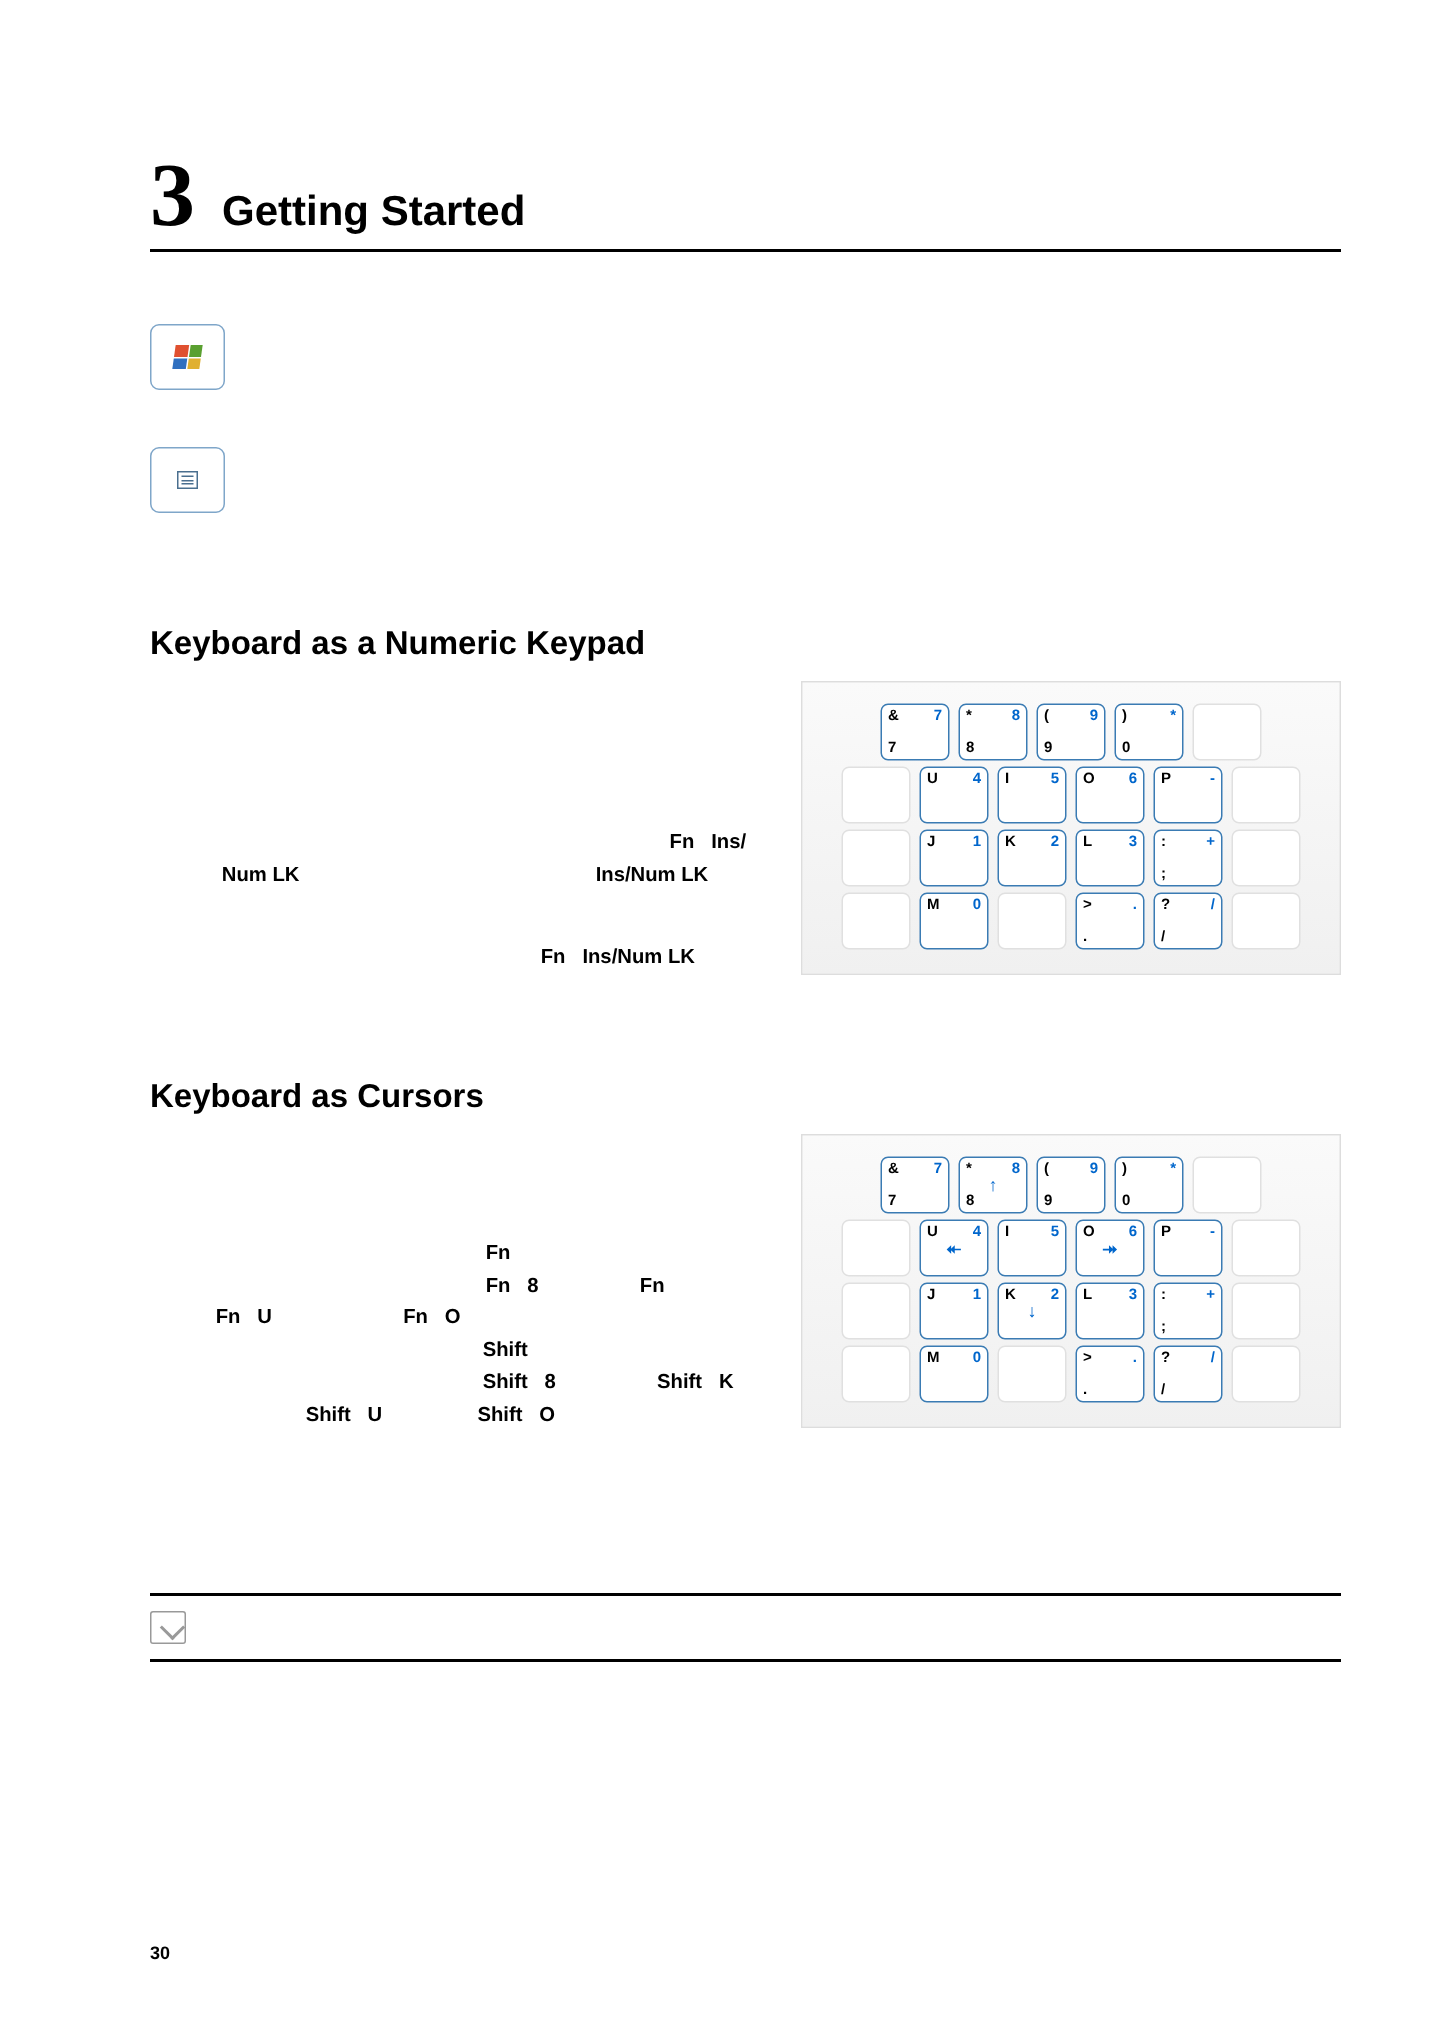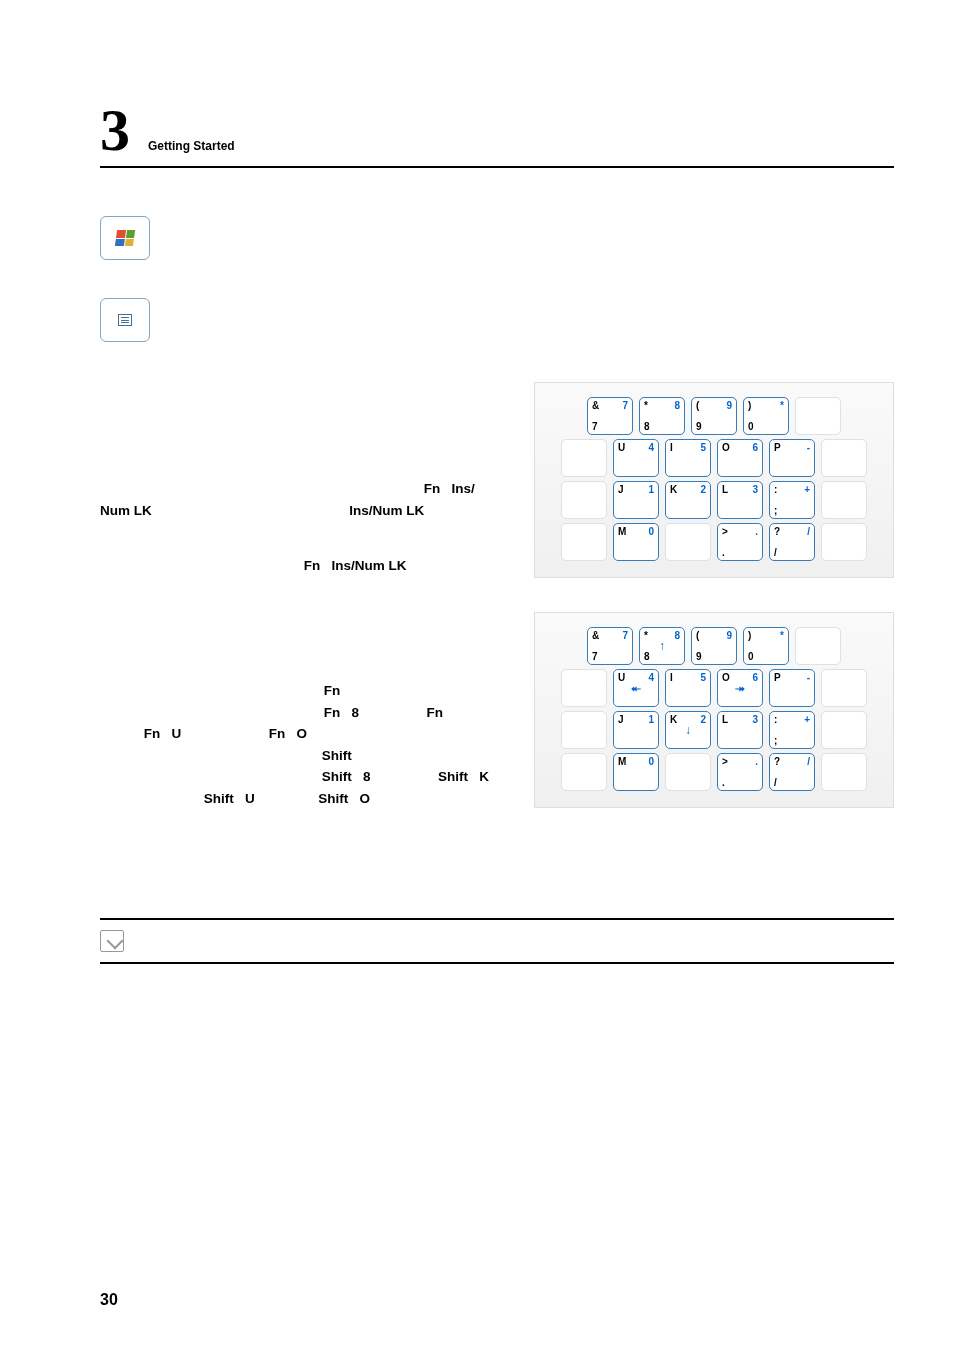--- a/index.html
+++ b/index.html
@@ -2,21 +2,21 @@
 <html><head>
 <meta charset="utf-8">
 <style>
   * { box-sizing: border-box; margin: 0; padding: 0; }
   html, body { width: 954px; height: 1351px; background: #fff; }
   body { font-family: Arial, Helvetica, sans-serif; color: #000; position: relative; }
   .page { padding: 100px 60px 40px 100px; position: relative; height: 100%; }
 
   .chapter-row { display: flex; align-items: baseline; gap: 18px; margin-bottom: 6px; }
   .chapter-num { font-size: 60px; font-weight: bold; font-family: "Times New Roman", serif; line-height: 1; }
-  .chapter-title { font-size: 12px; font-weight: bold; }
+  .chapter-title { font-size: 28px; font-weight: bold; }
   .hr-chapter { border: none; border-top: 2px solid #000; margin-top: 2px; margin-bottom: 22px; }
 
   .h2 { font-size: 22px; font-weight: bold; margin: 28px 0 18px 0; }
 
   .keycap {
     display: inline-flex; align-items: center; justify-content: center;
     width: 50px; height: 44px;
     border: 1.5px solid #7fa6c9; border-radius: 6px;
     background: #fff; margin: 6px 0;
   }
@@ -46,21 +46,21 @@
   .kd-key.ghost { border-color:#e0e0e0; color:#ddd; }
   .kd-key .tl { position:absolute; top:2px; left:4px; font-size:10px; font-weight:bold; }
   .kd-key .tr { position:absolute; top:2px; right:4px; font-size:10px; font-weight:bold; color:#0066cc; }
   .kd-key .bl { position:absolute; bottom:2px; left:4px; font-size:10px; font-weight:bold; }
   .kd-key .ctr { font-size:12px; font-weight:bold; color:#0066cc; }
 
   .note-box { border-top: 2px solid #000; border-bottom: 2px solid #000; margin-top: 50px; padding: 10px 0; display:flex; gap:12px; align-items:flex-start; }
   .note-icon { width:24px; height:22px; border:1px solid #999; border-radius:2px; display:flex; align-items:center; justify-content:center; font-size:14px; color:#666; position:relative; flex-shrink:0; }
   .note-icon::after { content:""; position:absolute; width:10px; height:10px; border-left:2px solid #999; border-bottom:2px solid #999; transform: rotate(-45deg); top:4px; left:8px; }
 
-  .page-num { position: absolute; bottom: 42px; left: 100px; font-size: 16px; font-weight: bold; }
+  .page-num { position: absolute; bottom: 42px; left: 100px; font-size: 12px; font-weight: bold; }
 
   .win-flag { display:grid; grid-template-columns: 1fr 1fr; grid-template-rows:1fr 1fr; width:18px; height:16px; gap:1px; transform: skewX(-8deg); }
   .win-flag span:nth-child(1){background:#e05030;}
   .win-flag span:nth-child(2){background:#5aa030;}
   .win-flag span:nth-child(3){background:#3070c0;}
   .win-flag span:nth-child(4){background:#e0b030;}
 
   .menu-glyph { display:flex; flex-direction:column; gap:2px; width:14px; }
   .menu-glyph span { height:2px; background:#4a6f8f; }
   .menu-glyph .box { border:1.5px solid #4a6f8f; height:12px; background:none; display:flex; flex-direction:column; justify-content:space-evenly; padding:1px 2px; }
@@ -110,20 +110,21 @@
               <i></i>
             </span>
       </span>
     </div>
   </div>
   <div class="key-desc"></div>
 </div>
 
 <div style="height:30px;"></div>
 
+<div class="h2">Keyboard as a Numeric Keypad</div>
 
 <div class="section-block keypad-section">
   <div class="kbd-diagram" style="top:-6px;" id="diagram-num">
         <div class="kd-row">
           <div class="kd-key">
             <span class="tl">&amp;</span>
             <span class="tr">7</span>
             <span class="bl">7</span>
           </div>
           <div class="kd-key">
@@ -198,35 +199,36 @@
           </div>
           <div class="kd-key">
             <span class="tl">?</span>
             <span class="tr">/</span>
             <span class="bl">/</span>
           </div>
           <div class="kd-key ghost"></div>
         </div>
       </div>
 
-  <div class="para" style="max-width:420px; padding-top:30px;">
+  <div class="para" style="max-width:420px; padding-top:30px;text-align:center;">
     <div style="height:60px;"></div>
     <span style="display:inline-block; width:320px;"></span>
     <b>Fn</b>&nbsp;&nbsp;
     <b>Ins/</b><br>
     <b>Num LK</b>
     <span style="display:inline-block; width:190px;"></span>
     <b>Ins/Num LK</b>
     <div style="height:34px;"></div>
     <span style="display:inline-block; width:200px;"></span>
     <b>Fn</b>&nbsp;&nbsp;
     <b>Ins/Num LK</b>
   </div>
 </div>
 
+<div class="h2">Keyboard as Cursors</div>
 
 <div class="section-block cursor-section">
   <div class="kbd-diagram" style="top:-6px;" id="diagram-cur">
         <div class="kd-row">
           <div class="kd-key">
             <span class="tl">&amp;</span>
             <span class="tr">7</span>
             <span class="bl">7</span>
           </div>
           <div class="kd-key">

